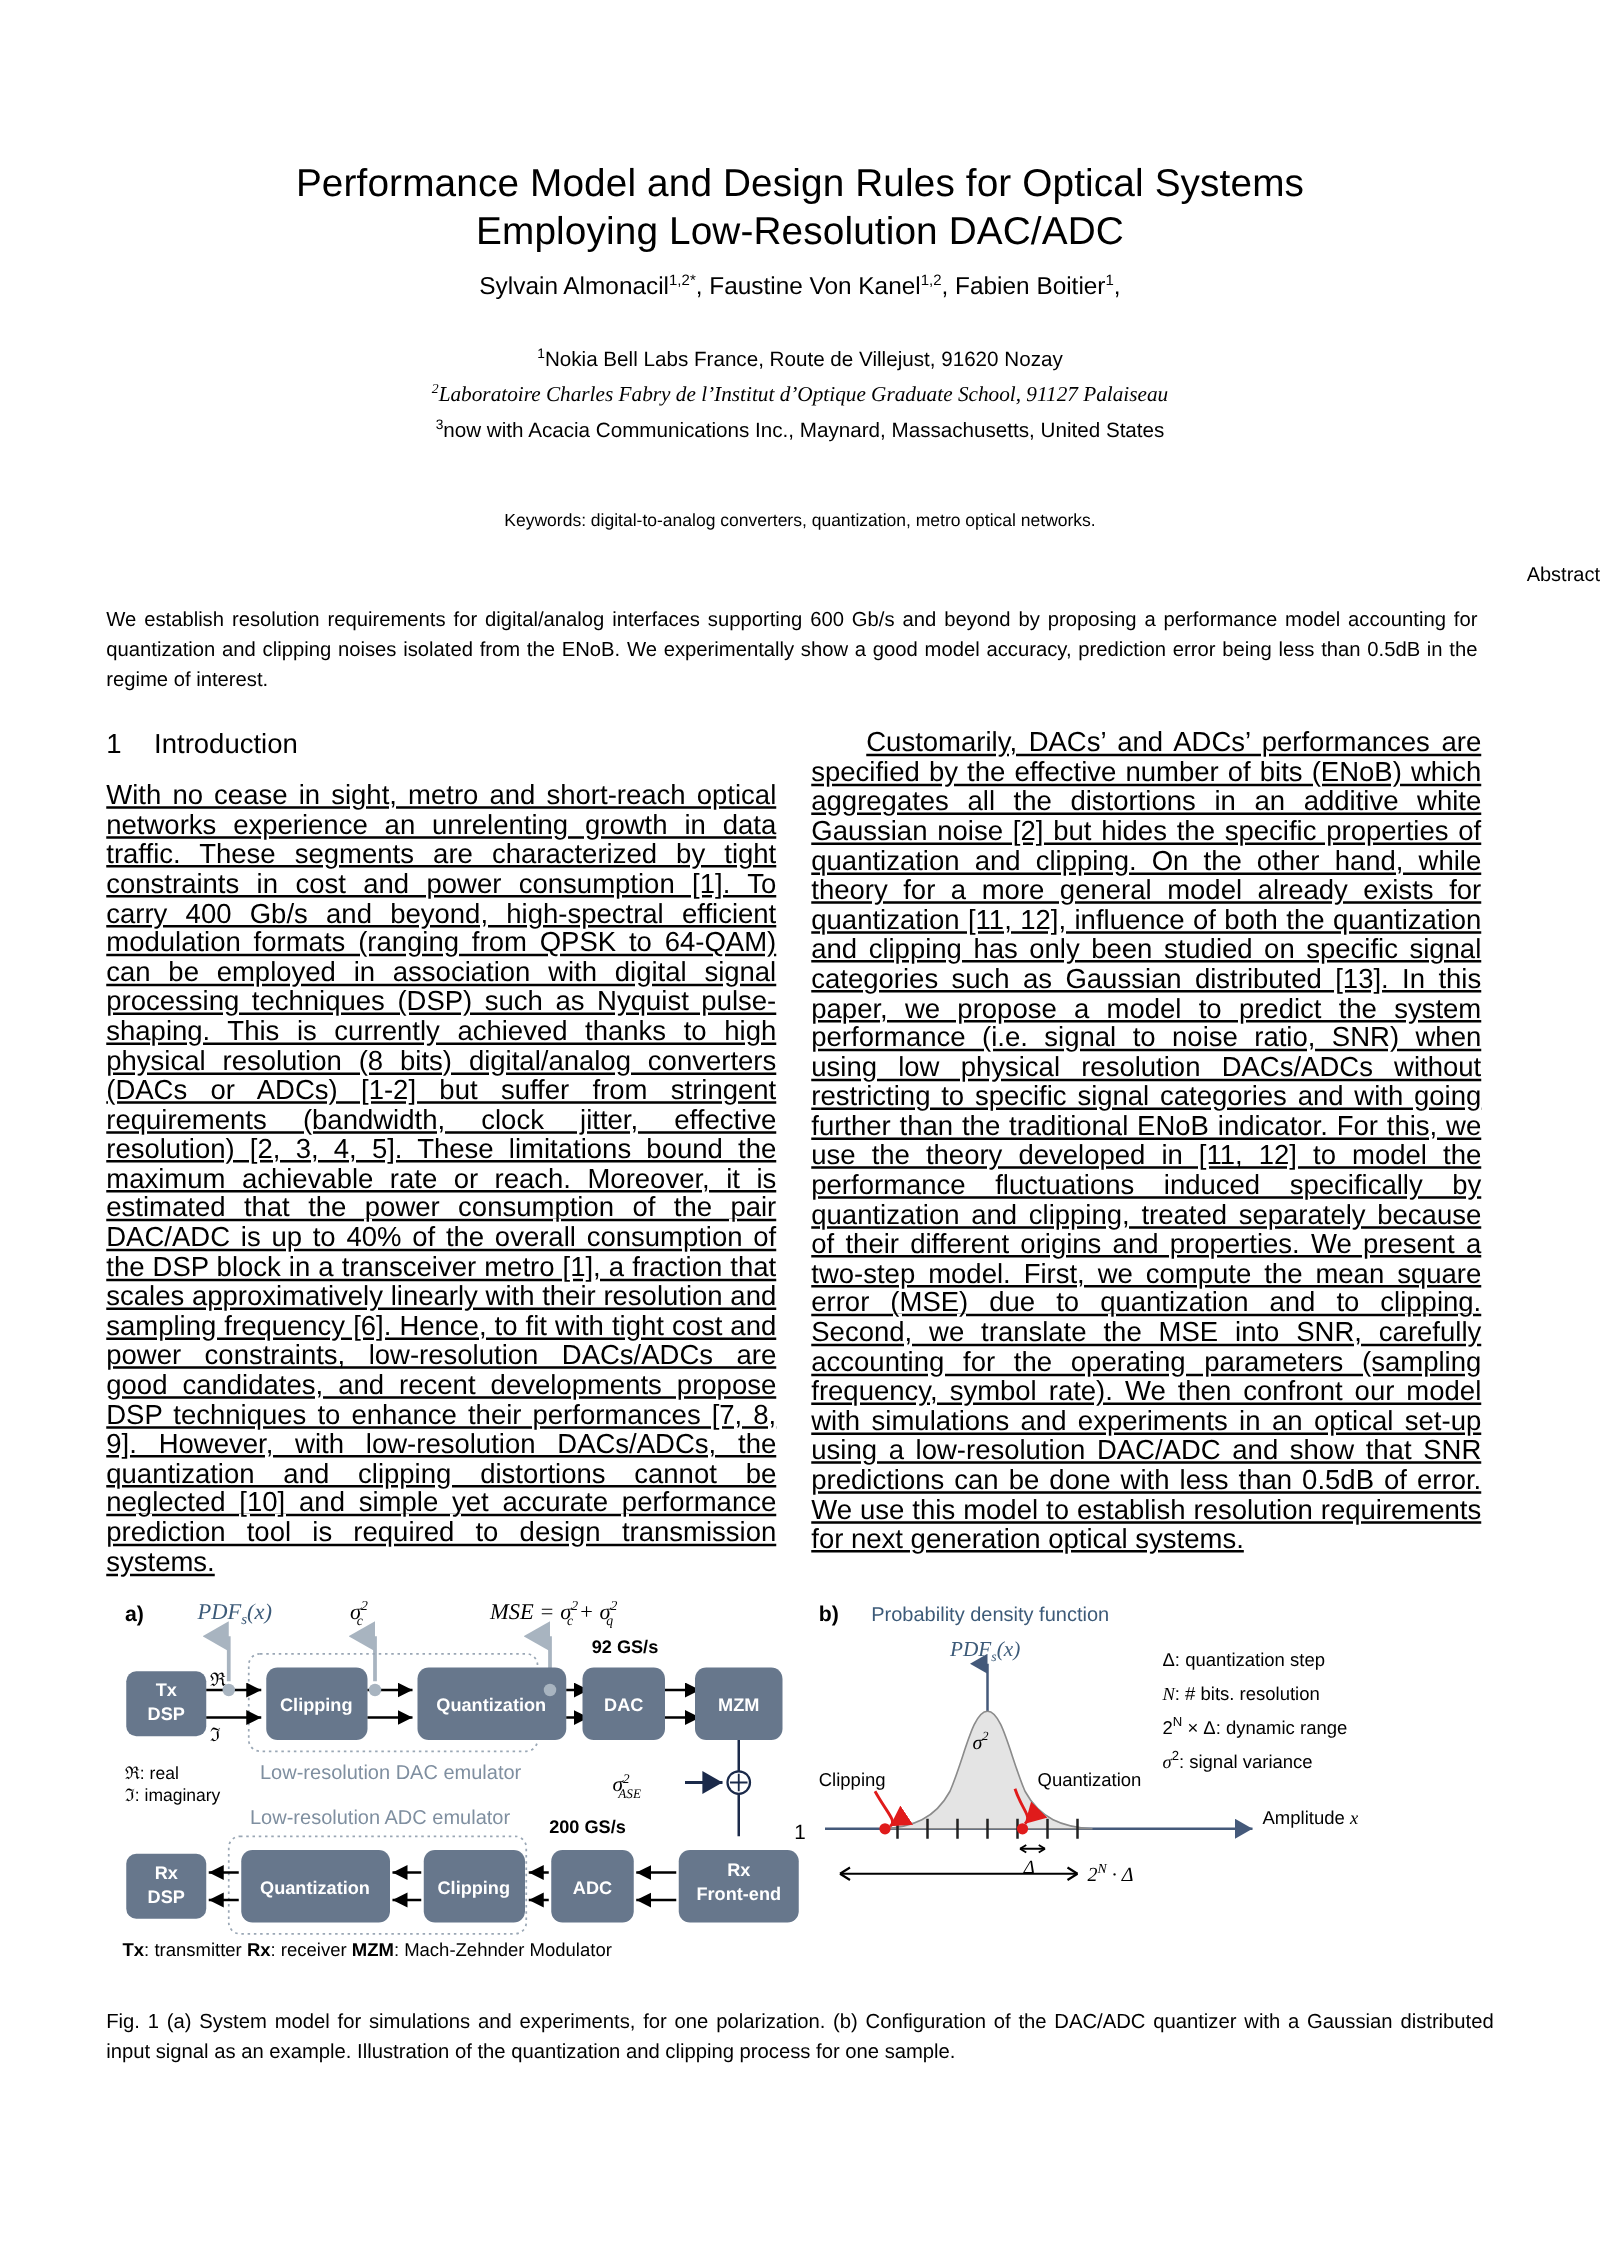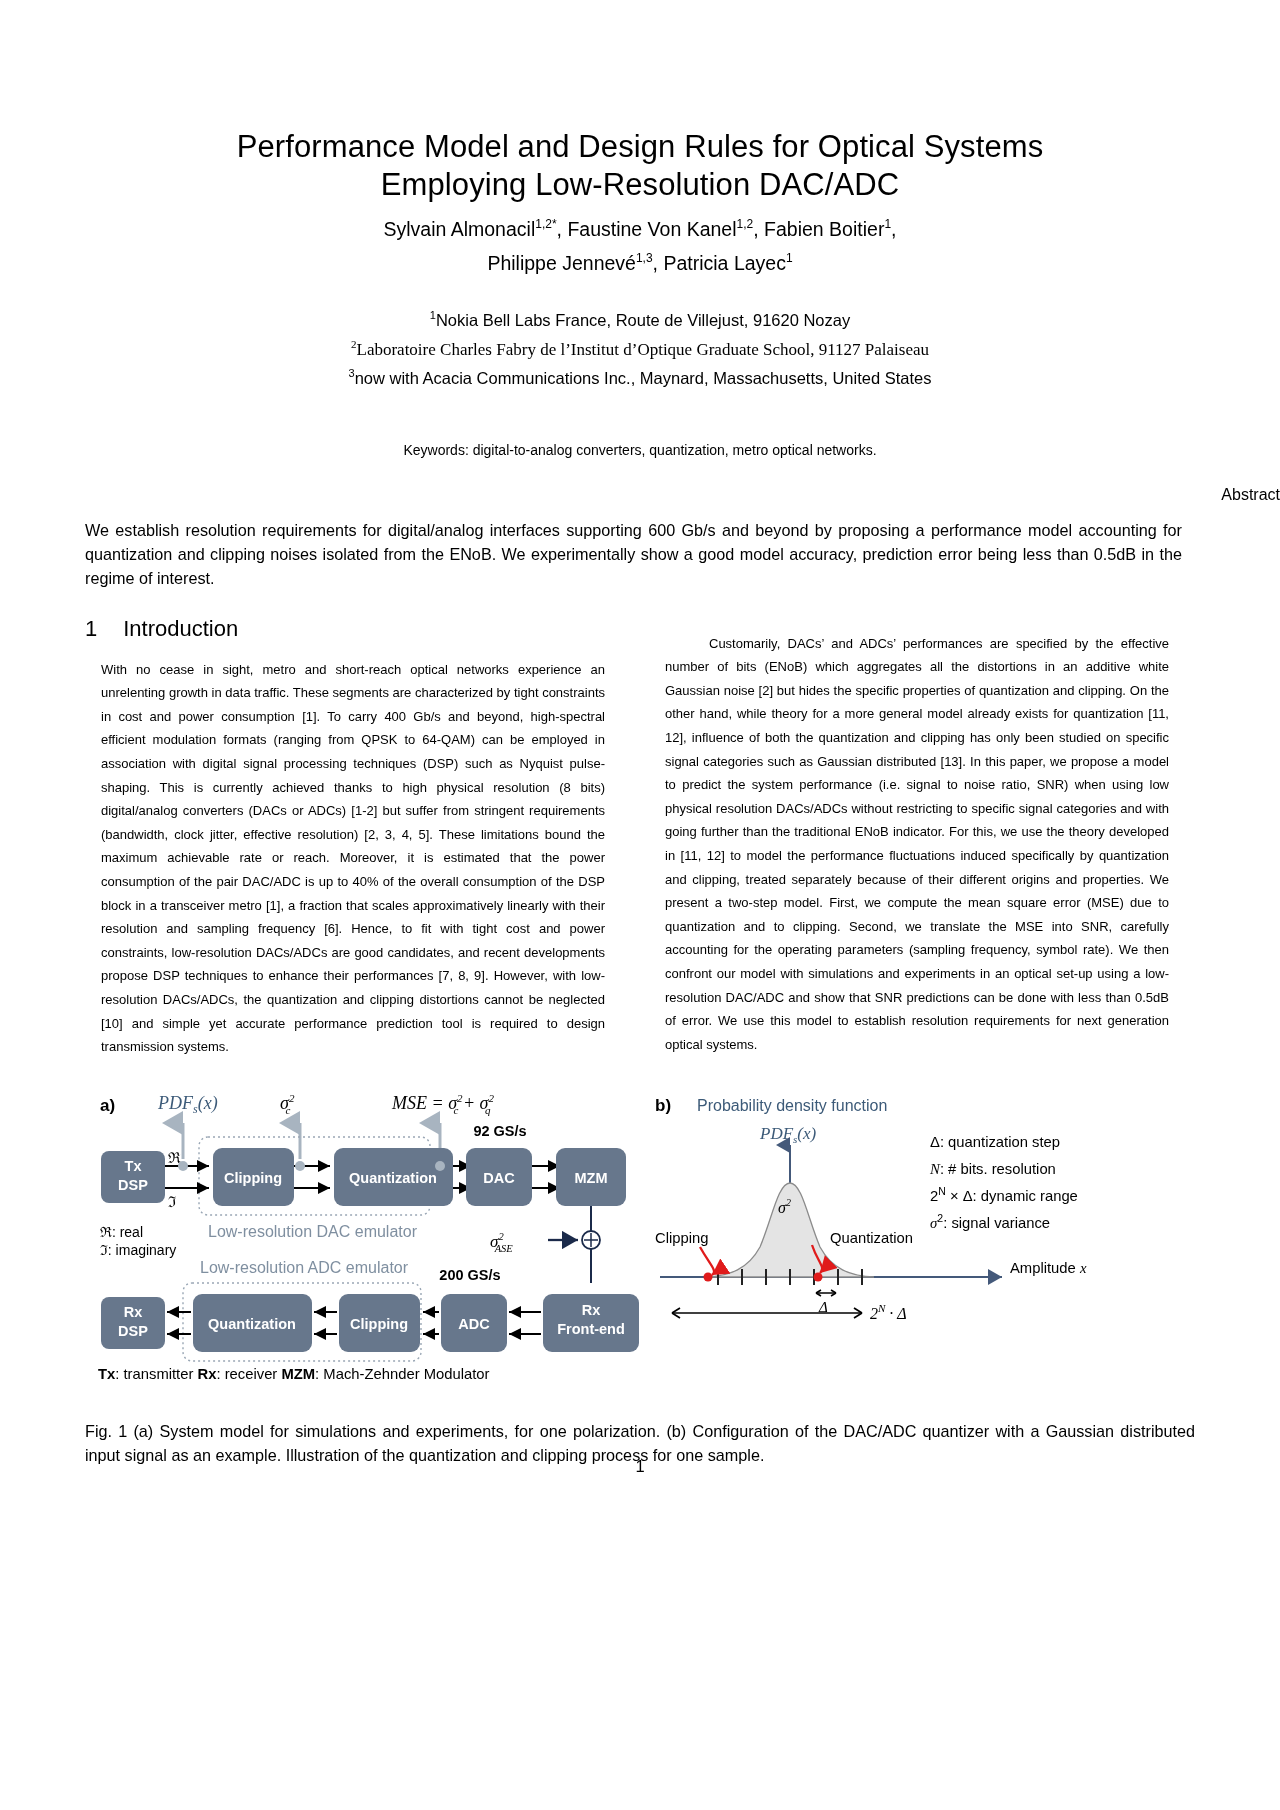--- a/index.html
+++ b/index.html
@@ -20,21 +20,21 @@
     margin:0 150px;
   }
   .authors {
     font-size:19.5px; line-height:29px; font-weight:400;
     margin-top:6px;
   }
   .authors sup { font-size:12px; }
   .affils { margin-top:26px; font-size:16.5px; line-height:24px; }
   .affils .aff { }
   .affils .aff sup { font-size:11px; }
-  .affils .italic { font-family:"Liberation Serif", serif; font-size:17px;}
+  .affils .italic { font-style:italic; font-family:"Liberation Serif", serif; font-size:17px;}
   .affils .email { }
 
   
   .keywords {
     margin:52px 0 0 0; text-align:center;
     font-size:14px;
   }
 
   
   .abstract-head {
@@ -52,24 +52,25 @@
     margin:26px 85px 0 85px;
     display:flex; gap:28px;
   }
   .col { width:536px; }
   .sec-head {
     font-size:22px; font-weight:400;
     margin:0 0 16px 0;
     display:flex; gap:26px;
   }
   .bodytext {
-    font-size:13px; line-height:23.6px;
+    font-size:22px; line-height:23.6px;
     text-align:justify;
-    margin:16px;
+    margin:0;
     hyphens:none;
+    text-decoration:underline;
   }
   .bodytext.indent { text-indent:44px; }
 
   
   .figure-wrap { position:relative; margin-top:12px; height:330px; }
   .fig-svg { position:absolute; left:0; top:0; }
 
   .fig-caption {
     margin:2px 85px 0 85px;
     font-size:16.2px; line-height:24px;
@@ -87,21 +88,20 @@
 <div class="page">
 
   <div class="title-block">
     <div class="paper-title">
       <span>Performance Model and Design Rules for Optical Systems</span><br>
       <span>Employing Low-Resolution DAC/ADC</span>
     </div>
 
     <div class="authors">
       <div><span>Sylvain Almonacil</span><sup>1,2*</sup><span>, Faustine Von Kanel</span><sup>1,2</sup><span>, Fabien Boitier</span><sup>1</sup><span>,</span></div>
-      <div><span>Philippe Jennevé</span><sup>1,3</sup><span>, Patricia Layec</span><sup>1</sup></div>
     </div>
 
     <div class="affils">
       <div class="aff"><sup>1</sup><span>Nokia Bell Labs France, Route de Villejust, 91620 Nozay</span></div>
       <div class="aff italic"><sup>2</sup><span>Laboratoire Charles Fabry de l’Institut d’Optique Graduate School, 91127 Palaiseau</span></div>
       <div class="aff"><sup>3</sup><span>now with Acacia Communications Inc., Maynard, Massachusetts, United States</span></div>
     </div>
   </div>
 
   <div class="keywords">Keywords: digital-to-analog converters, quantization, metro optical networks.</div>

